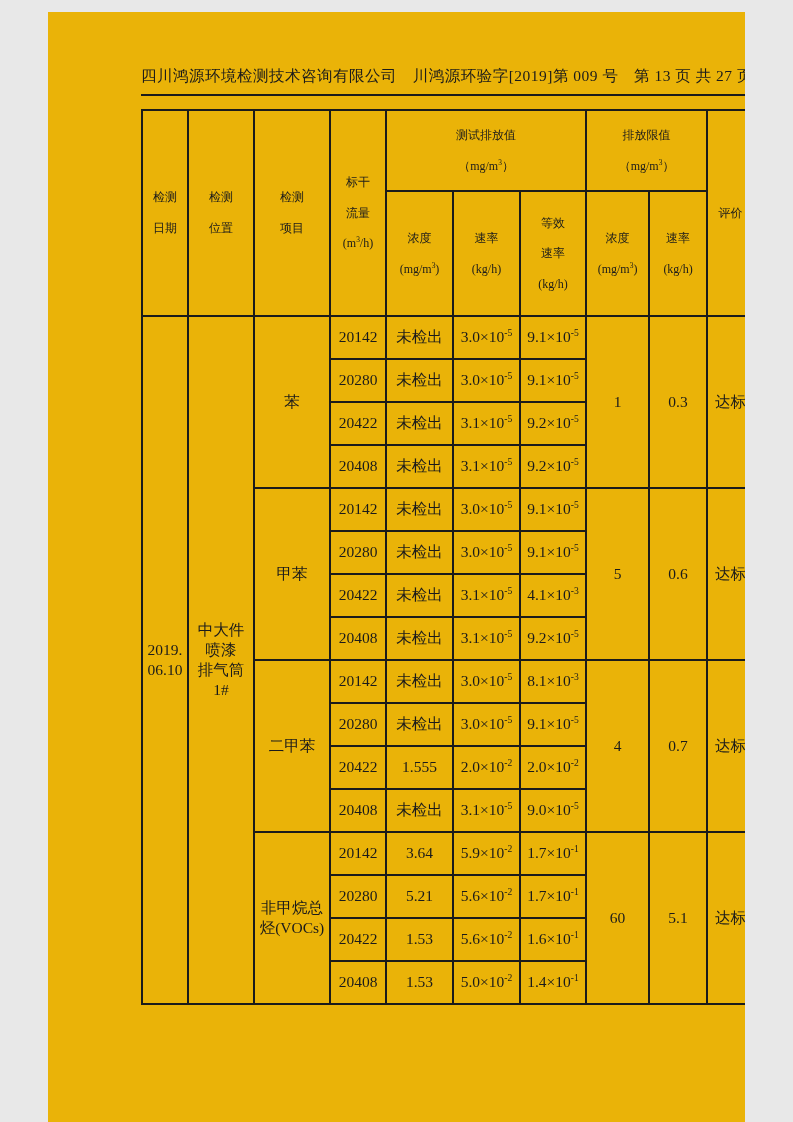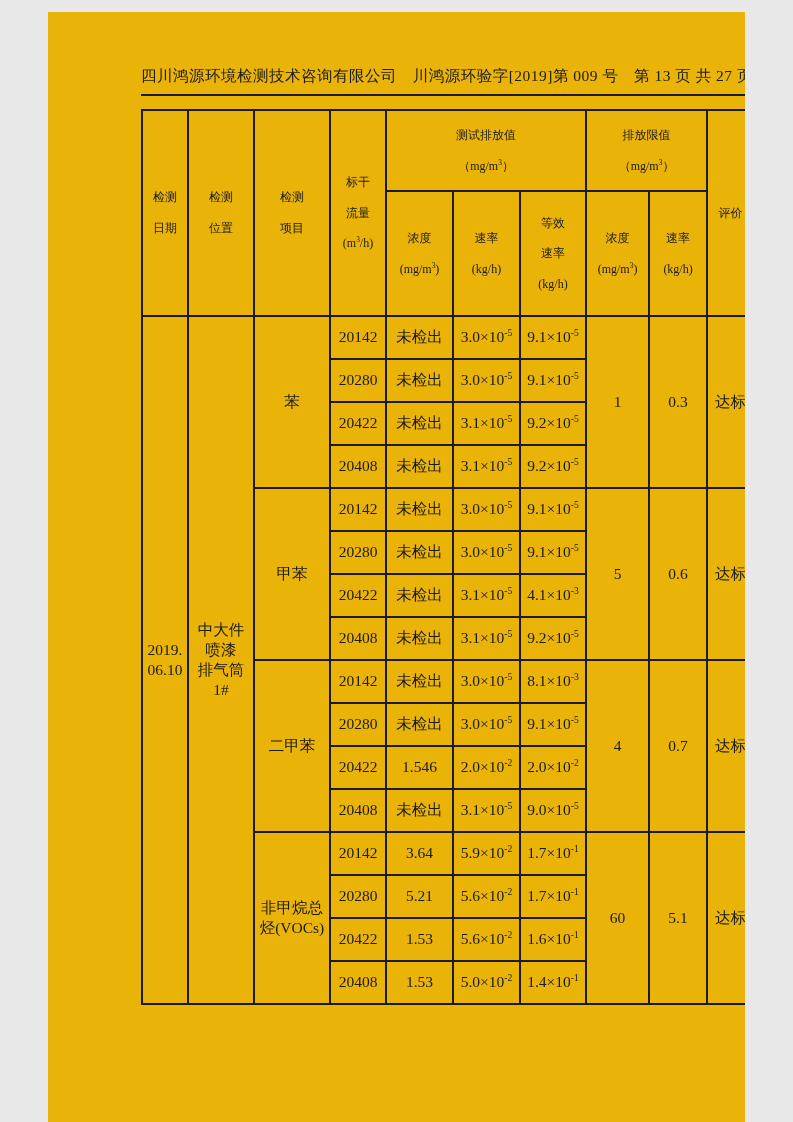--- a/index.html
+++ b/index.html
@@ -165,21 +165,21 @@
       <td rowspan="4">达标</td>
     </tr>
     <tr class="data">
       <td>20280</td>
       <td>未检出</td>
       <td>3.0×10<sup>-5</sup></td>
       <td>9.1×10<sup>-5</sup></td>
     </tr>
     <tr class="data">
       <td>20422</td>
-      <td>1.546</td>
+      <td>1.555</td>
       <td>2.0×10<sup>-2</sup></td>
       <td>2.0×10<sup>-2</sup></td>
     </tr>
     <tr class="data">
       <td>20408</td>
       <td>未检出</td>
       <td>3.1×10<sup>-5</sup></td>
       <td>9.0×10<sup>-5</sup></td>
     </tr>
 

